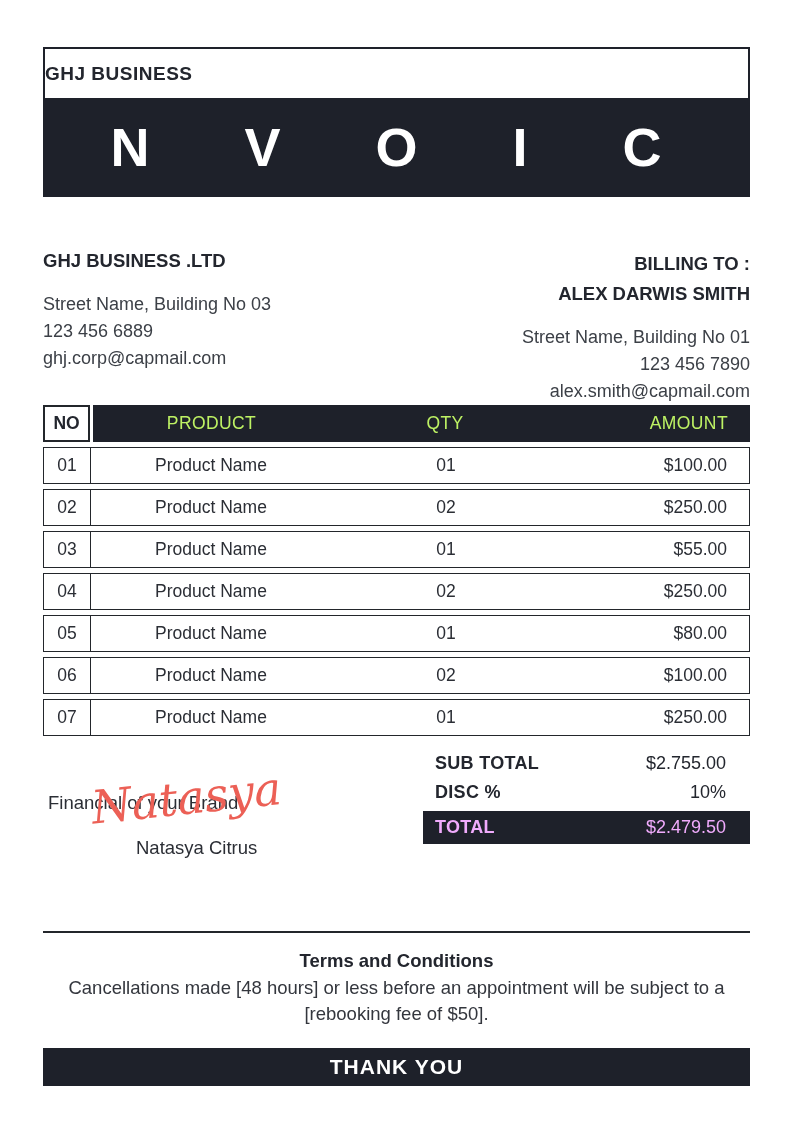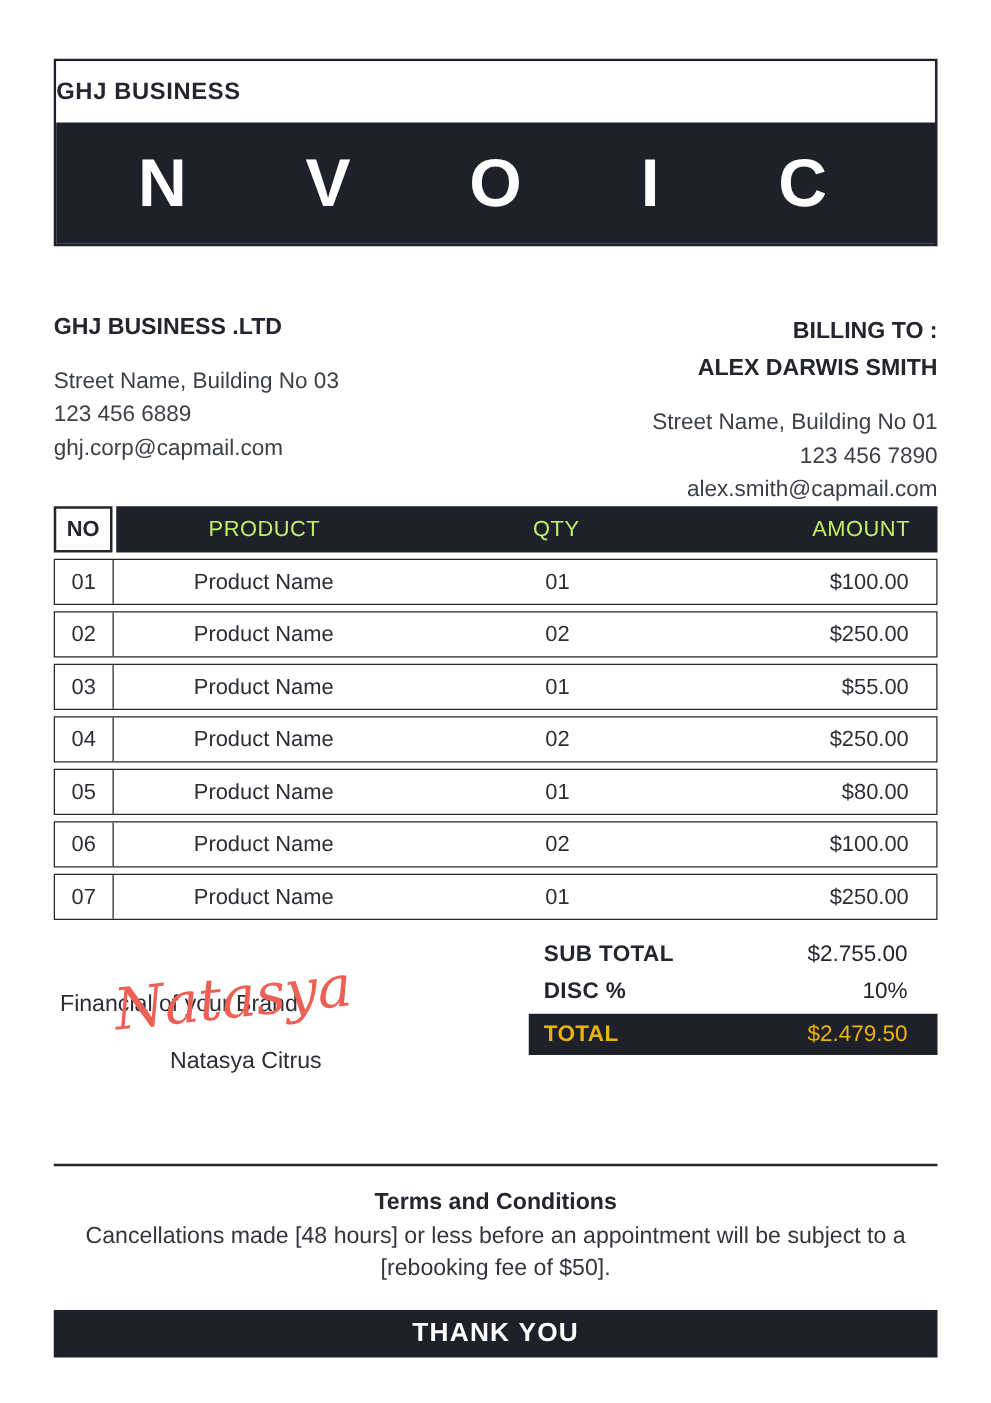--- a/index.html
+++ b/index.html
@@ -46,21 +46,21 @@
   .sig-caption { position:absolute; top:43px; left:5px; font-size:18.5px; color:#2b2e35; z-index:1; }
   .sig-script { position:absolute; top:22px; left:48px; z-index:2;
                 font-family:"DejaVu Serif","Liberation Serif",serif; font-style:italic;
                 font-size:46px; color:#ec6056; transform:rotate(-6deg); }
   .sig-name { position:absolute; top:88px; left:45px; font-size:18.5px; color:#2b2e35; z-index:1;margin-left:48px; }
 
   .totals { width:327px; flex:0 0 327px; display:flex; flex-direction:column; }
   .totals-row { display:flex; justify-content:space-between; align-items:center;
                 padding:3px 24px 3px 12px; font-size:18px; height:29px; }
   .totals-row .t-label { font-weight:bold; letter-spacing:0.3px; }
-  .totals-row.total { background:#1e212a; color:#eab308; margin-top:4px; height:33px; }
+  .totals-row.total { background:#1e212a; color:#f0abfc; margin-top:4px; height:33px; }
 
   
   .divider { border-top:2.5px solid #23262b; margin-top:30px; }
   .terms { margin-top:17px; text-align:center; }
   .terms-title { font-weight:bold; font-size:18.5px; color:#23262e; }
   .terms-body { margin:3px auto 0; max-width:700px; font-size:18.5px; line-height:1.42; color:#33363d; }
   .thankyou-bar { margin-top:20px; height:38px; background:#1e212a; display:flex;
                   align-items:center; justify-content:center; }
   .thankyou-text { color:#ffffff; font-weight:bold; font-size:21px; letter-spacing:1px; }
 </style>

